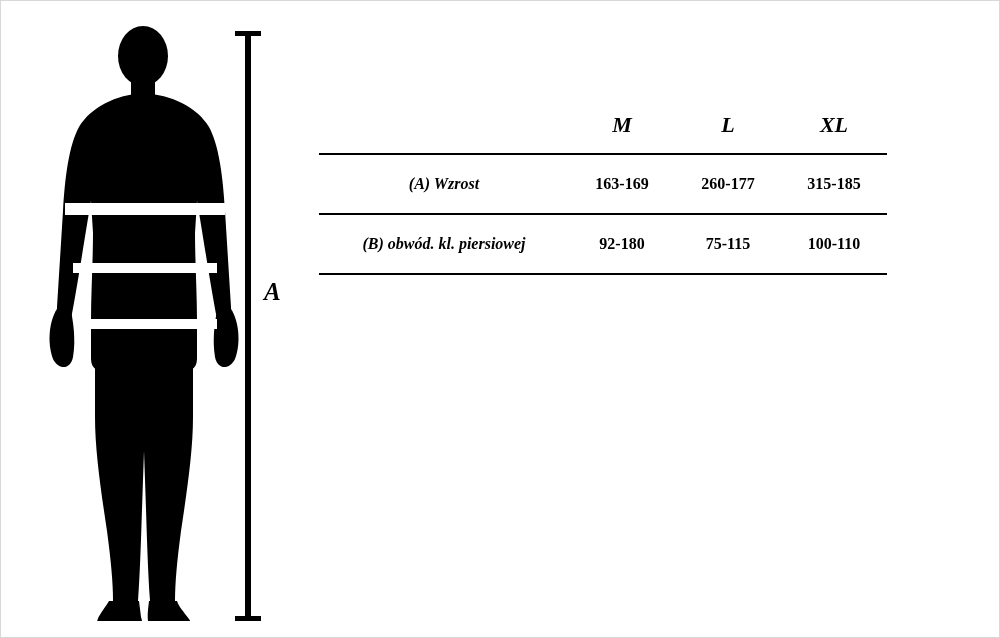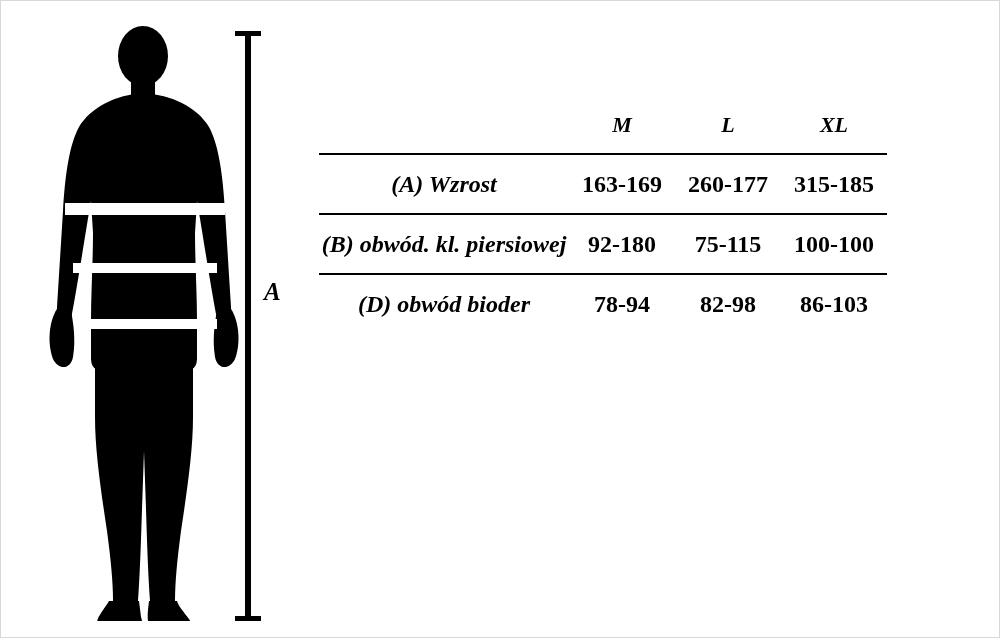--- a/index.html
+++ b/index.html
@@ -65,21 +65,21 @@
   table.size-table col.c-label { width: 250px; }
   table.size-table col.c-size  { width: 106px; }
 
   table.size-table td, table.size-table th {
     border: 0;
     padding: 0;
     height: 58px;
     vertical-align: middle;
     text-align: center;
     font-family: "Liberation Serif", serif;
-    font-size: 24px;
+    font-size: 16px;
     color: #000000;
   }
   table.size-table thead th {
     height: 56px;
     font-style: italic;
     font-weight: bold;
     font-size: 22px;
   }
   
   .vsep-l { border-left: 2px solid #000000; }
@@ -197,25 +197,19 @@
         <tr class="row-line">
           <td class="row-label">(A) Wzrost</td>
           <td class="value vsep-l">163-169</td>
           <td class="value vsep-l">260-177</td>
           <td class="value vsep-l vsep-r">315-185</td>
         </tr>
         <tr class="row-line">
           <td class="row-label">(B) obwód. kl. piersiowej</td>
           <td class="value vsep-l">92-180</td>
           <td class="value vsep-l">75-115</td>
-          <td class="value vsep-l vsep-r">100-100</td>
-        </tr>
-        <tr>
-          <td class="row-label">(D) obwód bioder</td>
-          <td class="value vsep-l">78-94</td>
-          <td class="value vsep-l">82-98</td>
-          <td class="value vsep-l vsep-r">86-103</td>
+          <td class="value vsep-l vsep-r">100-110</td>
         </tr>
       </tbody>
     </table>
   </div>
 
 </div>
 
 </body></html>

